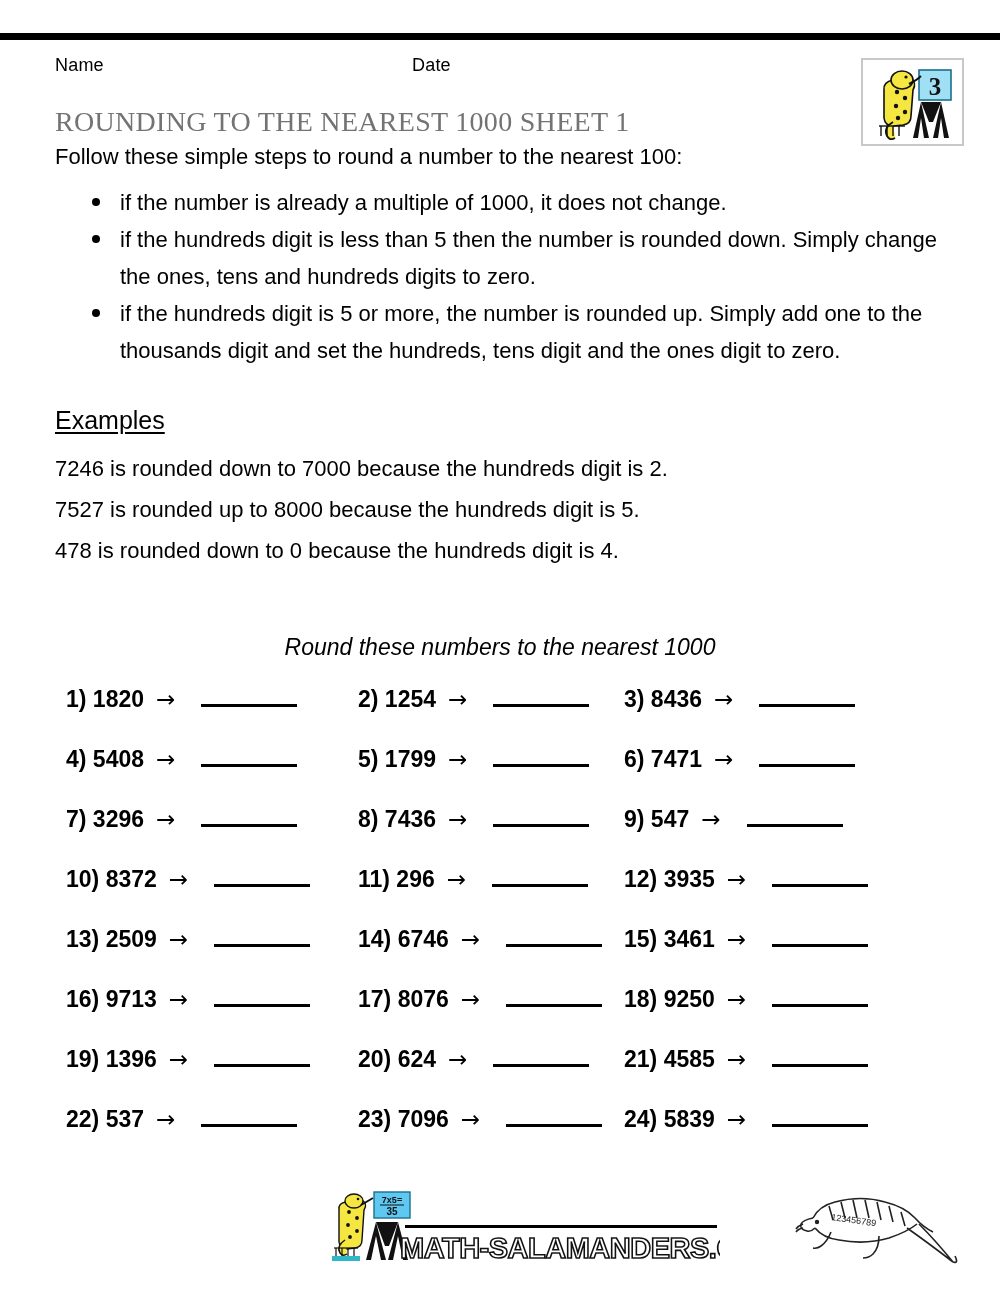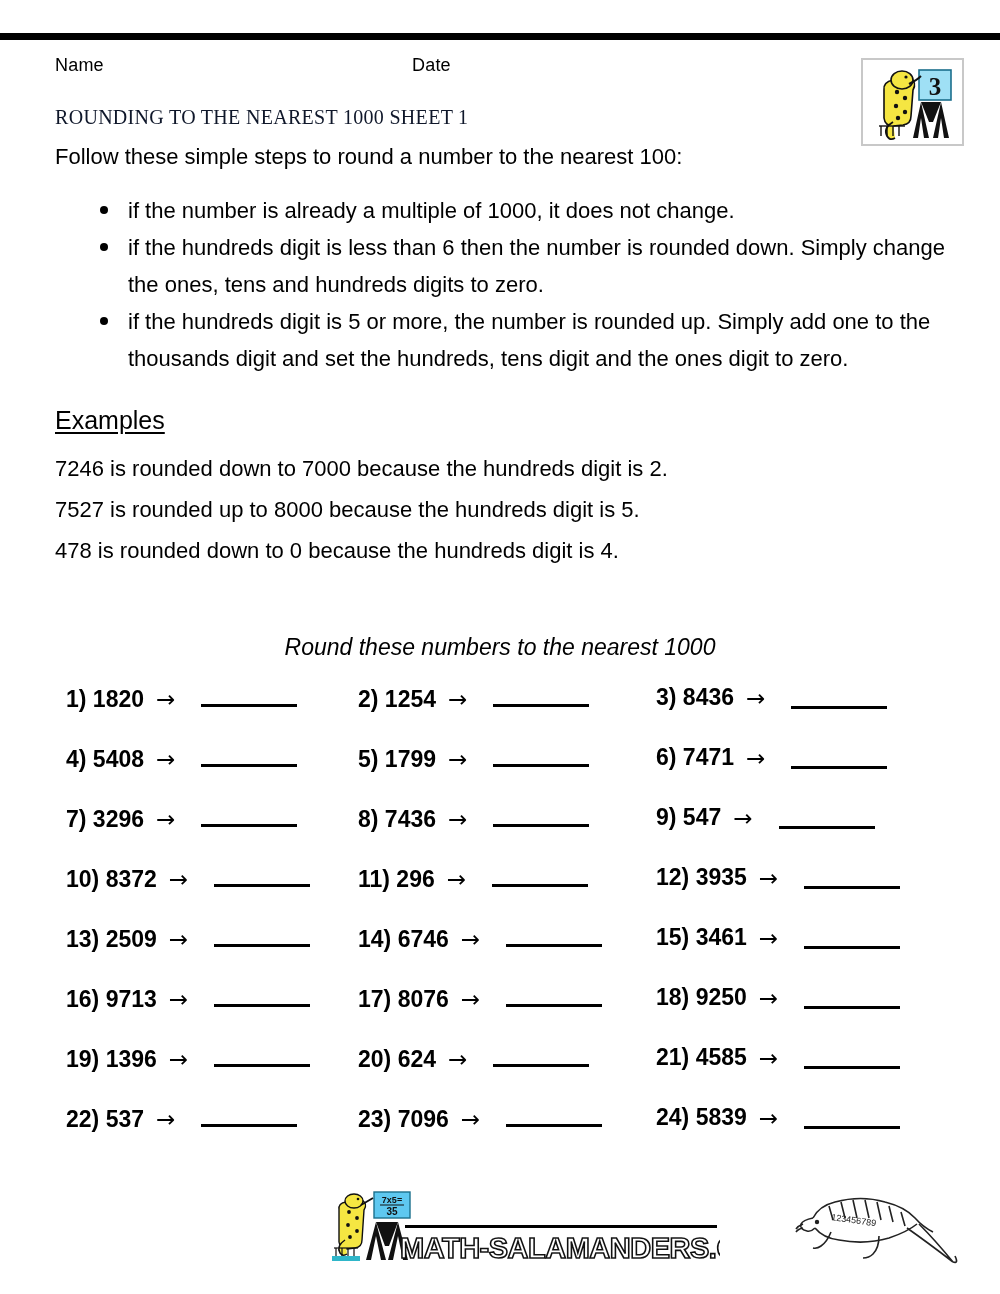--- a/index.html
+++ b/index.html
@@ -70,42 +70,42 @@
     box-sizing: border-box;
   }
   .corner-logo svg { display: block; }
 
   
   .title {
     position: absolute;
     left: 55px;
     top: 106px;
     font-family: "Liberation Serif", serif;
-    font-size: 20px;
-    color: #0f172a;
+    font-size: 28px;
+    color: #737373;
     letter-spacing: .3px;
     white-space: nowrap;
   }
 
   
   .intro {
     position: absolute;
     left: 55px;
     top: 144px;
     font-size: 22px;
     white-space: nowrap;
   }
 
   
   .bullets {
     position: absolute;
     left: 84px;
     top: 184px;
     width: 870px;
-    margin: 8px;
+    margin: 0;
     padding: 0;
     list-style: none;
   }
   .bullets li {
     position: relative;
     padding-left: 36px;
     font-size: 22px;
     line-height: 37px;
     margin-bottom: 0px;
   }
@@ -165,21 +165,21 @@
   .qcell {
     position: absolute;
     top: 0;
     display: flex;
     align-items: baseline;
     white-space: nowrap;
     font-size: 23px;
   }
   .qcell.c1 { left: 66px; }
   .qcell.c2 { left: 358px; }
-  .qcell.c3 { left: 656px; align-items: center; }
+  .qcell.c3 { left: 624px; }
 
   .qnum-text { display: inline-block; font-weight: bold; }
   .qarrow {
     display: inline-block;
     margin-left: 12px;
     font-size: 23px;
     font-family: "DejaVu Sans", sans-serif;
   }
   .qblank {
     display: inline-block;
@@ -288,21 +288,21 @@
 
   <div class="intro">Follow these simple steps to round a number to the nearest 100:</div>
 
   <ul class="bullets">
     <li>
       <span class="dot"></span>
       <span>if the number is already a multiple of 1000, it does not change.</span>
     </li>
     <li>
       <span class="dot"></span>
-      <span>if the hundreds digit is less than 6 then the number is rounded down. Simply change the ones, tens and hundreds digits to zero.</span>
+      <span>if the hundreds digit is less than 5 then the number is rounded down. Simply change the ones, tens and hundreds digits to zero.</span>
     </li>
     <li>
       <span class="dot"></span>
       <span>if the hundreds digit is 5 or more, the number is rounded up. Simply add one to the thousands digit and set the hundreds, tens digit and the ones digit to zero.</span>
     </li>
   </ul>
 
   <div class="examples-heading">Examples</div>
   <div class="examples">
     <div class="ex-line">7246 is rounded down to 7000 because the hundreds digit is 2.</div>

